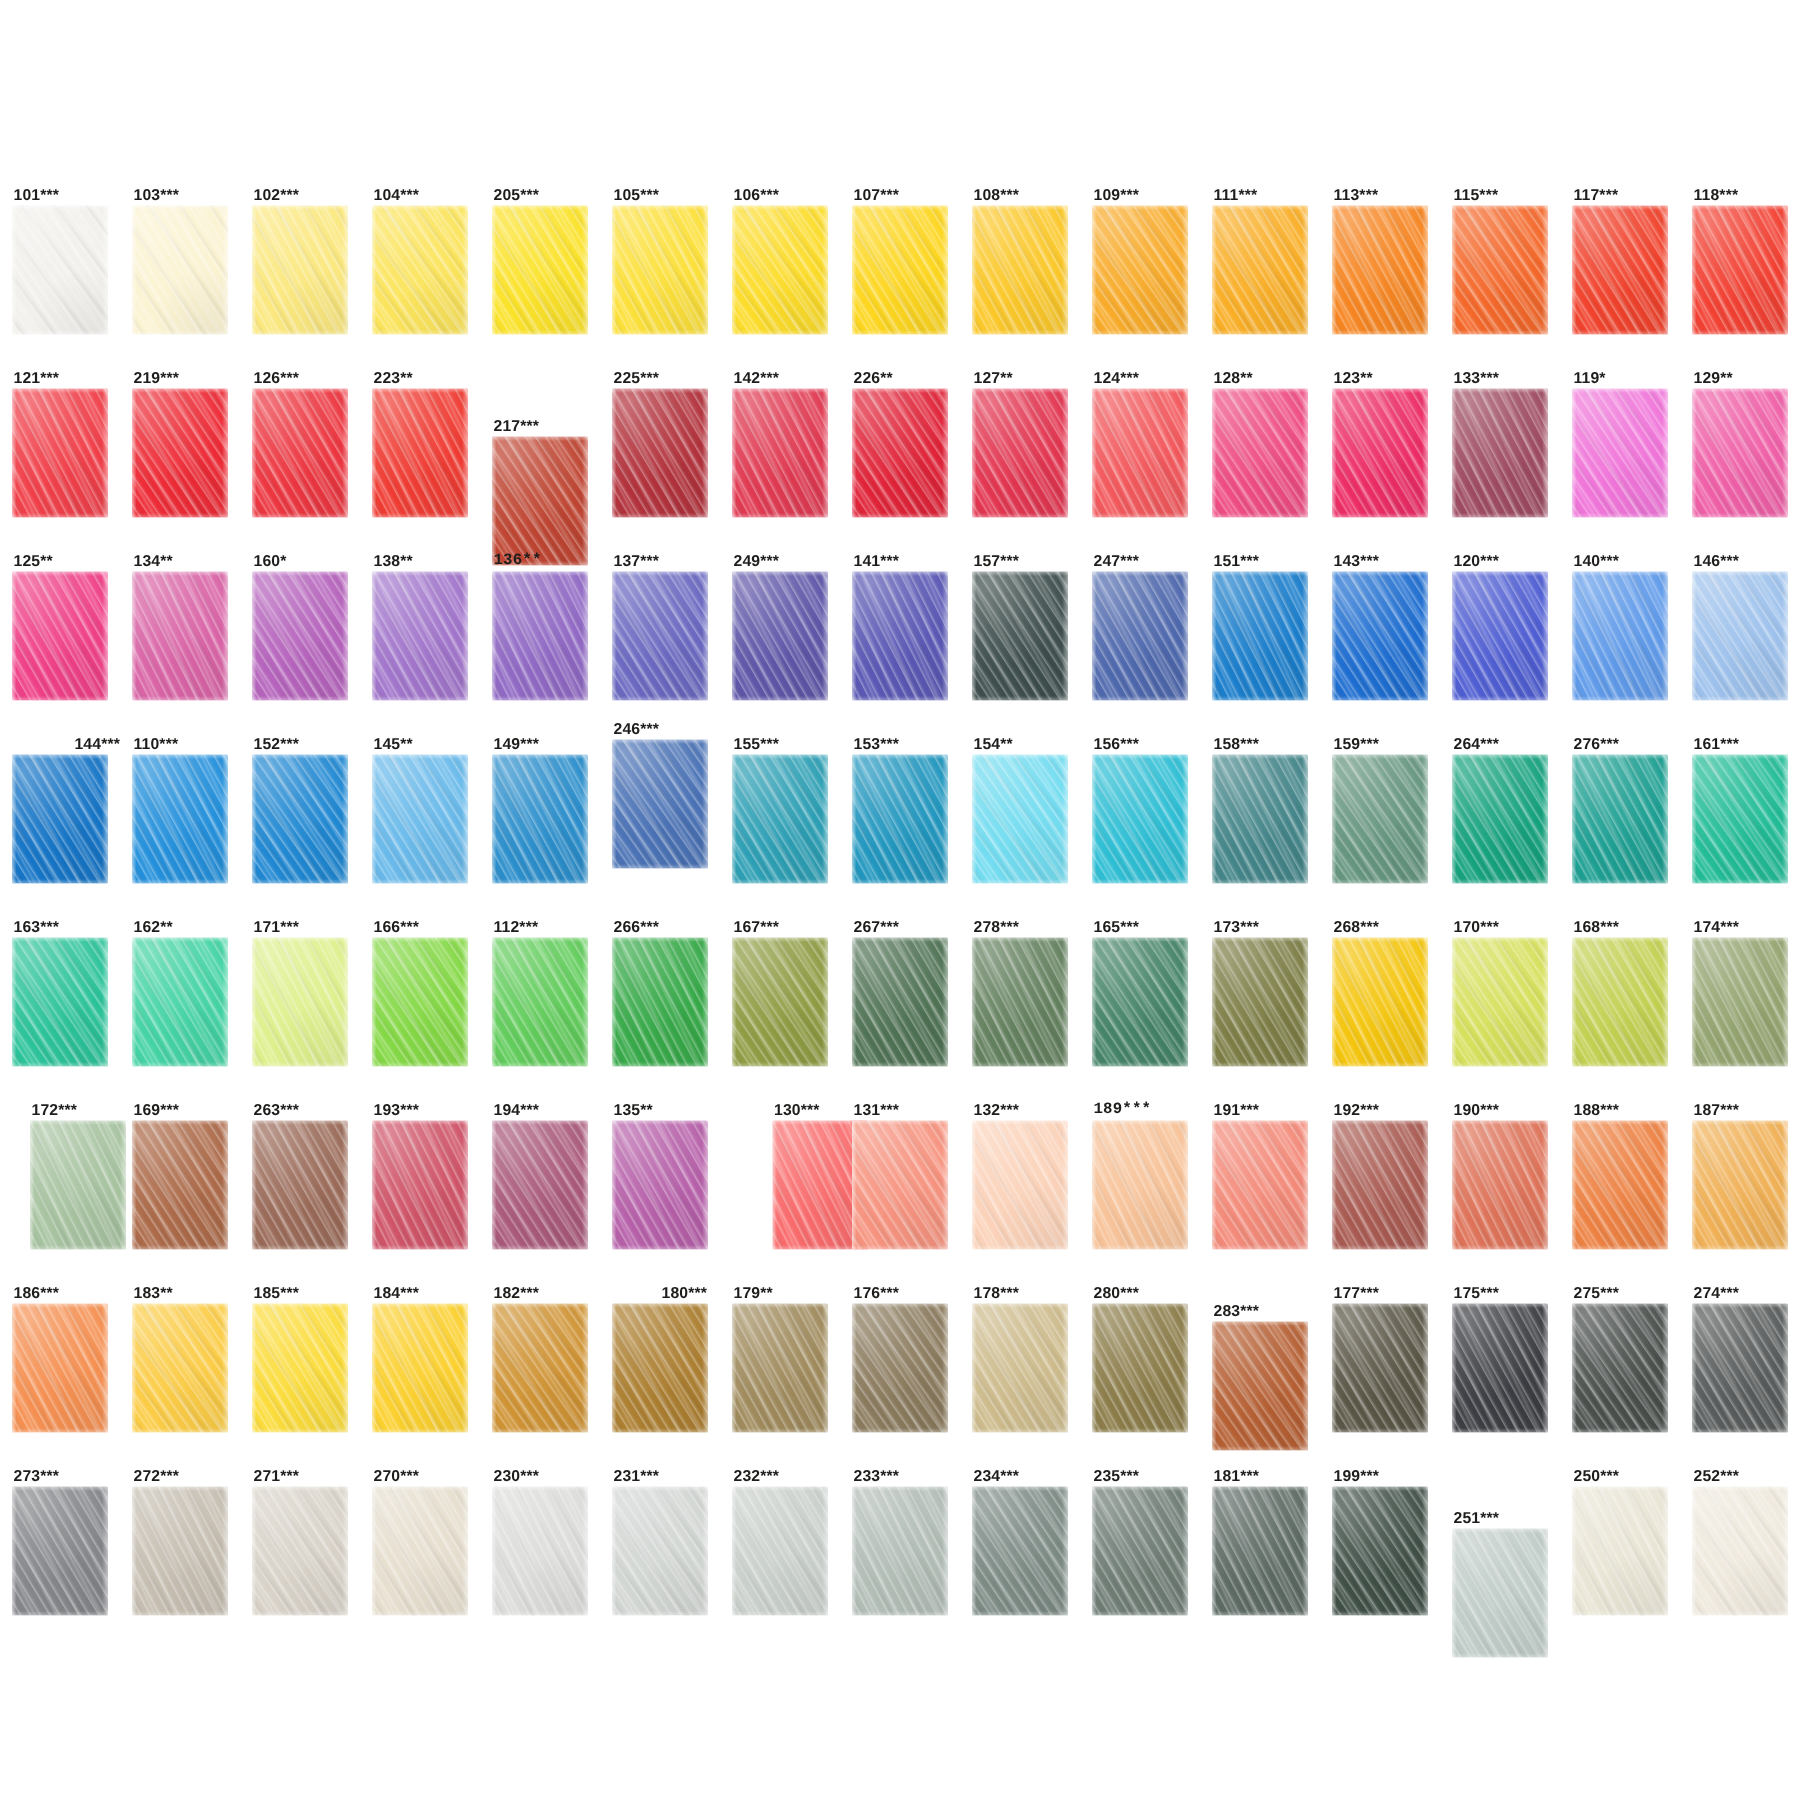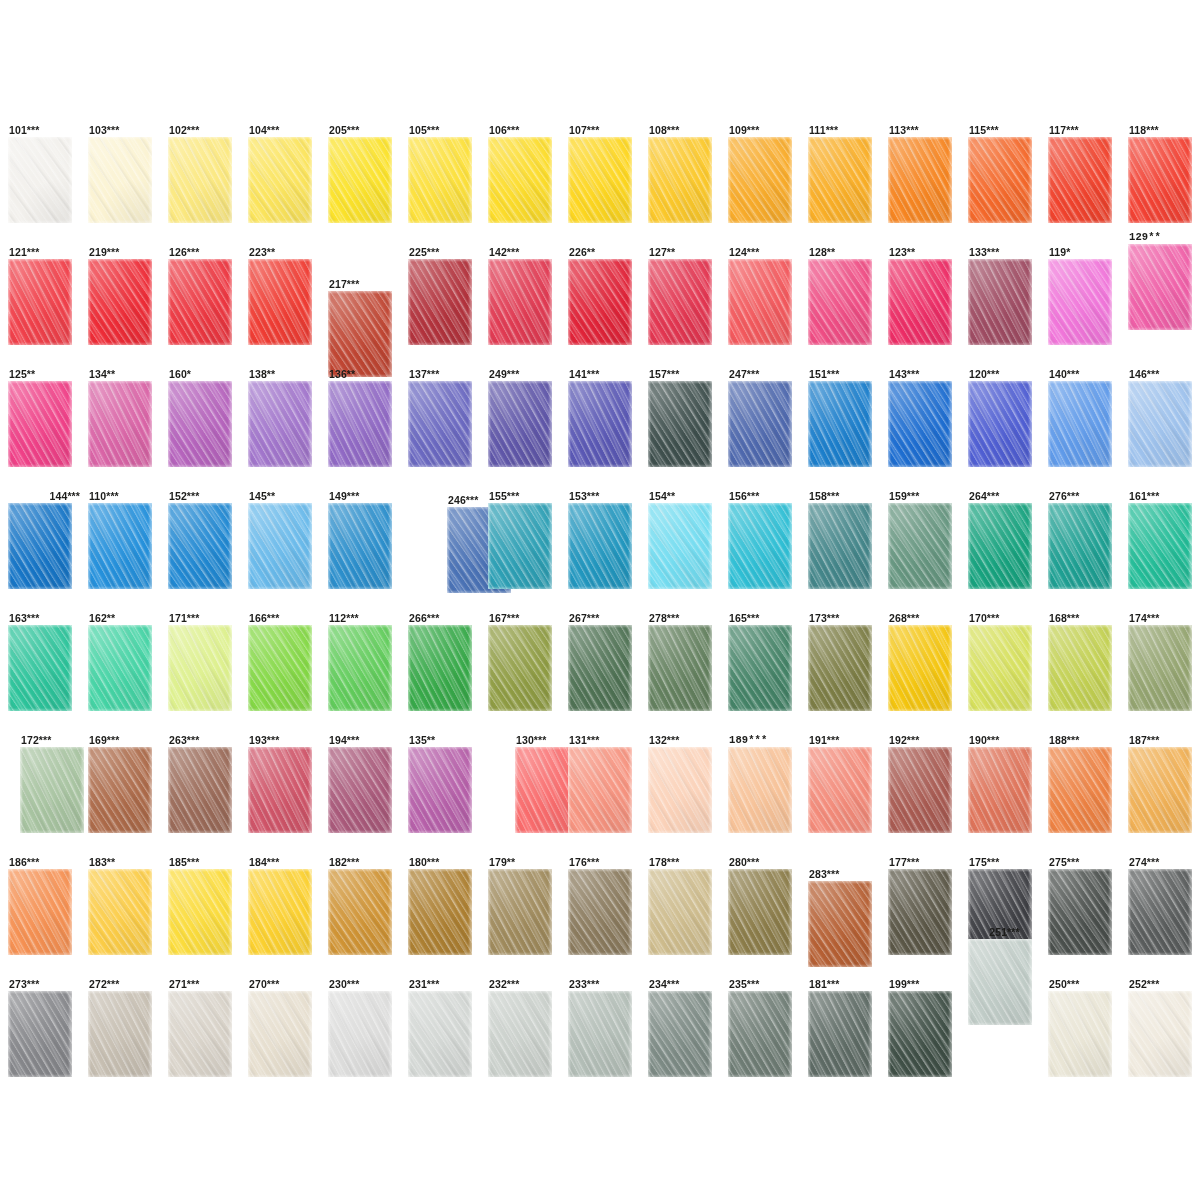--- a/index.html
+++ b/index.html
@@ -365,21 +365,21 @@
       </div>
       <div class="swatch-cell" style="left: 1048px; top: 246px;">
         <div class="swatch-label" style="color: rgb(29, 29, 27);">119*</div>
         <div class="swatch-chip" style="width: 64px; height: 86px;">
           <div class="chip-fill" style="background: rgb(240, 117, 217);"></div>
           <div class="chip-strokes" style="background-image: repeating-linear-gradient(56deg, rgba(255, 255, 255, 0) 0px, rgba(255, 255, 255, 0) 1px, rgba(255, 255, 255, 0.34) 1.6px, rgba(255, 255, 255, 0.05) 3.1px, rgba(255, 255, 255, 0) 4.4px, rgba(255, 255, 255, 0) 5.6px), repeating-linear-gradient(59deg, rgba(255, 255, 255, 0) 0px, rgba(255, 255, 255, 0) 5px, rgba(255, 255, 255, 0.22) 6.5px, rgba(255, 255, 255, 0) 9px, rgba(255, 255, 255, 0) 13px), repeating-linear-gradient(54deg, rgba(0, 0, 0, 0) 0px, rgba(0, 0, 0, 0) 7px, rgba(0, 0, 0, 0.05) 8.5px, rgba(0, 0, 0, 0) 11px, rgba(0, 0, 0, 0) 17px);"></div>
           <div class="chip-grain"></div>
           <div class="chip-edge"></div>
         </div>
       </div>
-      <div class="swatch-cell" style="left: 1128px; top: 231px; font-family: Liberation Mono, monospace;">
+      <div class="swatch-cell" style="left: 1128px; top: 246px;">
         <div class="swatch-label" style="color: rgb(29, 29, 27);">129**</div>
         <div class="swatch-chip" style="width: 64px; height: 86px;">
           <div class="chip-fill" style="background: rgb(239, 95, 167);"></div>
           <div class="chip-strokes" style="background-image: repeating-linear-gradient(59deg, rgba(255, 255, 255, 0) 0px, rgba(255, 255, 255, 0) 1px, rgba(255, 255, 255, 0.34) 1.6px, rgba(255, 255, 255, 0.05) 3.1px, rgba(255, 255, 255, 0) 4.4px, rgba(255, 255, 255, 0) 5.6px), repeating-linear-gradient(62deg, rgba(255, 255, 255, 0) 0px, rgba(255, 255, 255, 0) 5px, rgba(255, 255, 255, 0.22) 6.5px, rgba(255, 255, 255, 0) 9px, rgba(255, 255, 255, 0) 13px), repeating-linear-gradient(57deg, rgba(0, 0, 0, 0) 0px, rgba(0, 0, 0, 0) 7px, rgba(0, 0, 0, 0.05) 8.5px, rgba(0, 0, 0, 0) 11px, rgba(0, 0, 0, 0) 17px);"></div>
           <div class="chip-grain"></div>
           <div class="chip-edge"></div>
         </div>
       </div>
       <div class="swatch-cell" style="left: 8px; top: 368px;">
         <div class="swatch-label" style="color: rgb(29, 29, 27);">125**</div>
@@ -411,21 +411,21 @@
       <div class="swatch-cell" style="left: 248px; top: 368px;">
         <div class="swatch-label" style="color: rgb(29, 29, 27);">138**</div>
         <div class="swatch-chip" style="width: 64px; height: 86px;">
           <div class="chip-fill" style="background: rgb(161, 117, 203);"></div>
           <div class="chip-strokes" style="background-image: repeating-linear-gradient(60deg, rgba(255, 255, 255, 0) 0px, rgba(255, 255, 255, 0) 1px, rgba(255, 255, 255, 0.34) 1.6px, rgba(255, 255, 255, 0.05) 3.1px, rgba(255, 255, 255, 0) 4.4px, rgba(255, 255, 255, 0) 5.6px), repeating-linear-gradient(63deg, rgba(255, 255, 255, 0) 0px, rgba(255, 255, 255, 0) 5px, rgba(255, 255, 255, 0.22) 6.5px, rgba(255, 255, 255, 0) 9px, rgba(255, 255, 255, 0) 13px), repeating-linear-gradient(58deg, rgba(0, 0, 0, 0) 0px, rgba(0, 0, 0, 0) 7px, rgba(0, 0, 0, 0.05) 8.5px, rgba(0, 0, 0, 0) 11px, rgba(0, 0, 0, 0) 17px);"></div>
           <div class="chip-grain"></div>
           <div class="chip-edge"></div>
         </div>
       </div>
       <div class="swatch-cell" style="left: 328px; top: 368px;">
-        <div class="swatch-label" style="color: rgb(29, 29, 27);">136**</div>
+        <div class="swatch-label" style="color: rgb(29, 29, 27); font-family: Liberation Mono, monospace;">136**</div>
         <div class="swatch-chip" style="width: 64px; height: 86px;">
           <div class="chip-fill" style="background: rgb(144, 105, 196);"></div>
           <div class="chip-strokes" style="background-image: repeating-linear-gradient(63deg, rgba(255, 255, 255, 0) 0px, rgba(255, 255, 255, 0) 1px, rgba(255, 255, 255, 0.34) 1.6px, rgba(255, 255, 255, 0.05) 3.1px, rgba(255, 255, 255, 0) 4.4px, rgba(255, 255, 255, 0) 5.6px), repeating-linear-gradient(66deg, rgba(255, 255, 255, 0) 0px, rgba(255, 255, 255, 0) 5px, rgba(255, 255, 255, 0.22) 6.5px, rgba(255, 255, 255, 0) 9px, rgba(255, 255, 255, 0) 13px), repeating-linear-gradient(61deg, rgba(0, 0, 0, 0) 0px, rgba(0, 0, 0, 0) 7px, rgba(0, 0, 0, 0.05) 8.5px, rgba(0, 0, 0, 0) 11px, rgba(0, 0, 0, 0) 17px);"></div>
           <div class="chip-grain"></div>
           <div class="chip-edge"></div>
         </div>
       </div>
       <div class="swatch-cell" style="left: 408px; top: 368px;">
         <div class="swatch-label" style="color: rgb(29, 29, 27);">137***</div>
         <div class="swatch-chip" style="width: 64px; height: 86px;">
@@ -554,21 +554,21 @@
       </div>
       <div class="swatch-cell" style="left: 328px; top: 490px;">
         <div class="swatch-label" style="color: rgb(29, 29, 27);">149***</div>
         <div class="swatch-chip" style="width: 64px; height: 86px;">
           <div class="chip-fill" style="background: rgb(43, 142, 203);"></div>
           <div class="chip-strokes" style="background-image: repeating-linear-gradient(61deg, rgba(255, 255, 255, 0) 0px, rgba(255, 255, 255, 0) 1px, rgba(255, 255, 255, 0.34) 1.6px, rgba(255, 255, 255, 0.05) 3.1px, rgba(255, 255, 255, 0) 4.4px, rgba(255, 255, 255, 0) 5.6px), repeating-linear-gradient(64deg, rgba(255, 255, 255, 0) 0px, rgba(255, 255, 255, 0) 5px, rgba(255, 255, 255, 0.22) 6.5px, rgba(255, 255, 255, 0) 9px, rgba(255, 255, 255, 0) 13px), repeating-linear-gradient(59deg, rgba(0, 0, 0, 0) 0px, rgba(0, 0, 0, 0) 7px, rgba(0, 0, 0, 0.05) 8.5px, rgba(0, 0, 0, 0) 11px, rgba(0, 0, 0, 0) 17px);"></div>
           <div class="chip-grain"></div>
           <div class="chip-edge"></div>
         </div>
       </div>
-      <div class="swatch-cell" style="left: 408px; top: 494px; margin-left: 39px;">
+      <div class="swatch-cell" style="left: 408px; top: 480px;">
         <div class="swatch-label" style="color: rgb(29, 29, 27);">246***</div>
         <div class="swatch-chip" style="width: 64px; height: 86px;">
           <div class="chip-fill" style="background: rgb(74, 114, 181);"></div>
           <div class="chip-strokes" style="background-image: repeating-linear-gradient(55deg, rgba(255, 255, 255, 0) 0px, rgba(255, 255, 255, 0) 1px, rgba(255, 255, 255, 0.34) 1.6px, rgba(255, 255, 255, 0.05) 3.1px, rgba(255, 255, 255, 0) 4.4px, rgba(255, 255, 255, 0) 5.6px), repeating-linear-gradient(58deg, rgba(255, 255, 255, 0) 0px, rgba(255, 255, 255, 0) 5px, rgba(255, 255, 255, 0.22) 6.5px, rgba(255, 255, 255, 0) 9px, rgba(255, 255, 255, 0) 13px), repeating-linear-gradient(53deg, rgba(0, 0, 0, 0) 0px, rgba(0, 0, 0, 0) 7px, rgba(0, 0, 0, 0.05) 8.5px, rgba(0, 0, 0, 0) 11px, rgba(0, 0, 0, 0) 17px);"></div>
           <div class="chip-grain"></div>
           <div class="chip-edge"></div>
         </div>
       </div>
       <div class="swatch-cell" style="left: 488px; top: 490px;">
         <div class="swatch-label" style="color: rgb(29, 29, 27);">155***</div>
@@ -960,21 +960,21 @@
       <div class="swatch-cell" style="left: 328px; top: 856px;">
         <div class="swatch-label" style="color: rgb(29, 29, 27);">182***</div>
         <div class="swatch-chip" style="width: 64px; height: 86px;">
           <div class="chip-fill" style="background: rgb(207, 147, 52);"></div>
           <div class="chip-strokes" style="background-image: repeating-linear-gradient(55deg, rgba(255, 255, 255, 0) 0px, rgba(255, 255, 255, 0) 1px, rgba(255, 255, 255, 0.34) 1.6px, rgba(255, 255, 255, 0.05) 3.1px, rgba(255, 255, 255, 0) 4.4px, rgba(255, 255, 255, 0) 5.6px), repeating-linear-gradient(58deg, rgba(255, 255, 255, 0) 0px, rgba(255, 255, 255, 0) 5px, rgba(255, 255, 255, 0.22) 6.5px, rgba(255, 255, 255, 0) 9px, rgba(255, 255, 255, 0) 13px), repeating-linear-gradient(53deg, rgba(0, 0, 0, 0) 0px, rgba(0, 0, 0, 0) 7px, rgba(0, 0, 0, 0.05) 8.5px, rgba(0, 0, 0, 0) 11px, rgba(0, 0, 0, 0) 17px);"></div>
           <div class="chip-grain"></div>
           <div class="chip-edge"></div>
         </div>
       </div>
       <div class="swatch-cell" style="left: 408px; top: 856px;">
-        <div class="swatch-label" style="color: rgb(29, 29, 27);">180***</div>
+        <div class="swatch-label" style="color: rgb(29, 29, 27); margin-left: 32px;">180***</div>
         <div class="swatch-chip" style="width: 64px; height: 86px;">
           <div class="chip-fill" style="background: rgb(172, 127, 49);"></div>
           <div class="chip-strokes" style="background-image: repeating-linear-gradient(58deg, rgba(255, 255, 255, 0) 0px, rgba(255, 255, 255, 0) 1px, rgba(255, 255, 255, 0.34) 1.6px, rgba(255, 255, 255, 0.05) 3.1px, rgba(255, 255, 255, 0) 4.4px, rgba(255, 255, 255, 0) 5.6px), repeating-linear-gradient(61deg, rgba(255, 255, 255, 0) 0px, rgba(255, 255, 255, 0) 5px, rgba(255, 255, 255, 0.22) 6.5px, rgba(255, 255, 255, 0) 9px, rgba(255, 255, 255, 0) 13px), repeating-linear-gradient(56deg, rgba(0, 0, 0, 0) 0px, rgba(0, 0, 0, 0) 7px, rgba(0, 0, 0, 0.05) 8.5px, rgba(0, 0, 0, 0) 11px, rgba(0, 0, 0, 0) 17px);"></div>
           <div class="chip-grain"></div>
           <div class="chip-edge"></div>
         </div>
       </div>
       <div class="swatch-cell" style="left: 488px; top: 856px;">
         <div class="swatch-label" style="color: rgb(29, 29, 27);">179**</div>
         <div class="swatch-chip" style="width: 64px; height: 86px;">
@@ -1157,21 +1157,21 @@
       </div>
       <div class="swatch-cell" style="left: 888px; top: 978px;">
         <div class="swatch-label" style="color: rgb(29, 29, 27);">199***</div>
         <div class="swatch-chip" style="width: 64px; height: 86px;">
           <div class="chip-fill" style="background: rgb(63, 79, 70);"></div>
           <div class="chip-strokes" style="background-image: repeating-linear-gradient(56deg, rgba(255, 255, 255, 0) 0px, rgba(255, 255, 255, 0) 1px, rgba(255, 255, 255, 0.34) 1.6px, rgba(255, 255, 255, 0.05) 3.1px, rgba(255, 255, 255, 0) 4.4px, rgba(255, 255, 255, 0) 5.6px), repeating-linear-gradient(59deg, rgba(255, 255, 255, 0) 0px, rgba(255, 255, 255, 0) 5px, rgba(255, 255, 255, 0.22) 6.5px, rgba(255, 255, 255, 0) 9px, rgba(255, 255, 255, 0) 13px), repeating-linear-gradient(54deg, rgba(0, 0, 0, 0) 0px, rgba(0, 0, 0, 0) 7px, rgba(0, 0, 0, 0.05) 8.5px, rgba(0, 0, 0, 0) 11px, rgba(0, 0, 0, 0) 17px);"></div>
           <div class="chip-grain"></div>
           <div class="chip-edge"></div>
         </div>
       </div>
-      <div class="swatch-cell" style="left: 968px; top: 926px; text-align: center;">
+      <div class="swatch-cell" style="left: 968px; top: 1006px;">
         <div class="swatch-label" style="color: rgb(29, 29, 27);">251***</div>
         <div class="swatch-chip" style="width: 64px; height: 86px;">
           <div class="chip-fill" style="background: rgb(192, 204, 199);"></div>
           <div class="chip-strokes" style="background-image: repeating-linear-gradient(59deg, rgba(255, 255, 255, 0) 0px, rgba(255, 255, 255, 0) 1px, rgba(255, 255, 255, 0.34) 1.6px, rgba(255, 255, 255, 0.05) 3.1px, rgba(255, 255, 255, 0) 4.4px, rgba(255, 255, 255, 0) 5.6px), repeating-linear-gradient(62deg, rgba(255, 255, 255, 0) 0px, rgba(255, 255, 255, 0) 5px, rgba(255, 255, 255, 0.22) 6.5px, rgba(255, 255, 255, 0) 9px, rgba(255, 255, 255, 0) 13px), repeating-linear-gradient(57deg, rgba(0, 0, 0, 0) 0px, rgba(0, 0, 0, 0) 7px, rgba(0, 0, 0, 0.05) 8.5px, rgba(0, 0, 0, 0) 11px, rgba(0, 0, 0, 0) 17px);"></div>
           <div class="chip-grain"></div>
           <div class="chip-edge"></div>
         </div>
       </div>
       <div class="swatch-cell" style="left: 1048px; top: 978px;">
         <div class="swatch-label" style="color: rgb(29, 29, 27);">250***</div>

